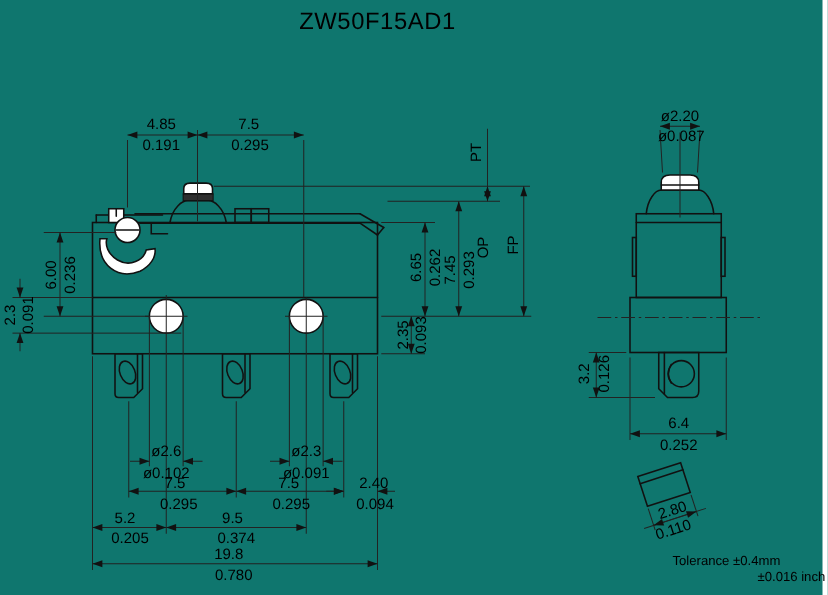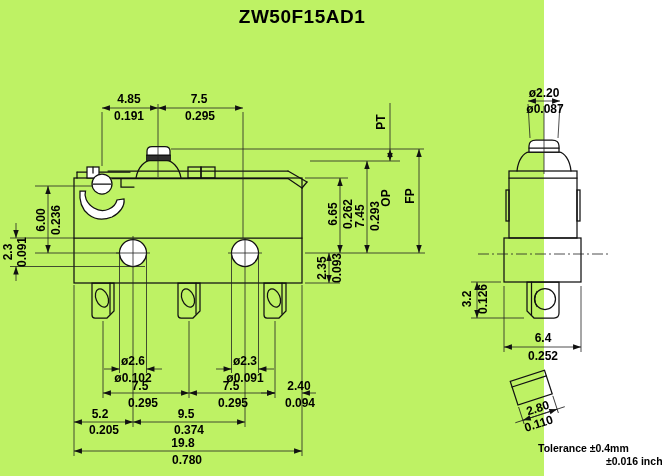--- a/index.html
+++ b/index.html
@@ -1,16 +1,16 @@
 <!DOCTYPE html>
 <html><head>
 <meta charset="utf-8">
 <style>
   html,body{margin:0;padding:0;background:#ffffff;}
-  .stage{width:544px;height:476px;position:relative;background:#bef264;font-family:"Liberation Sans",sans-serif;font-weight:bold;}
+  .stage{width:658px;height:476px;position:relative;background:#0f766e;font-family:"Liberation Sans",sans-serif;}
   svg{display:block;}
   text{fill:#000;font-family:"Liberation Sans",sans-serif;font-size:12px;}
   .title{font-size:19px;letter-spacing:.5px;}
   .note{font-size:10.5px;}
   .o{stroke:#111;stroke-width:1.25;fill:none;stroke-linecap:round;}
   .of{stroke:#111;stroke-width:1.25;fill:#fff;}
   .d{stroke:#222;stroke-width:.8;fill:none;}
   .cl{stroke:#222;stroke-width:.8;fill:none;stroke-dasharray:11 3 2 3;}
   .dark{fill:#2e2e2e;stroke:#111;stroke-width:.8;}
 </style>

